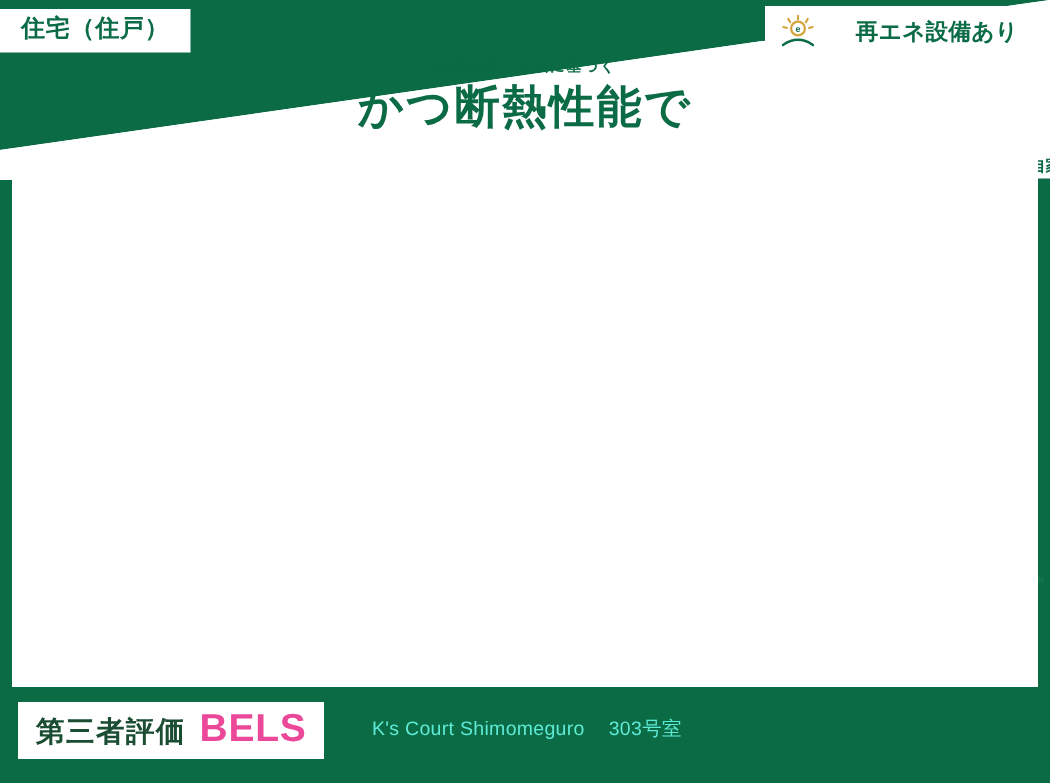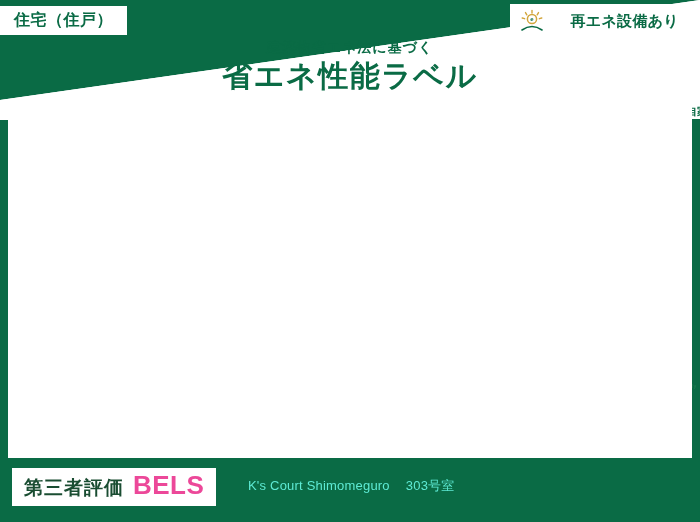--- a/index.html
+++ b/index.html
@@ -75,21 +75,21 @@
     position: absolute;
     left: 0;
     right: 0;
     top: 40px;
     text-align: center;
     z-index: 6;
   }
   .title-sub {
     color: #0a6b45;
     font-weight: bold;
-    font-size: 14px;
+    font-size: 10px;
     letter-spacing: 1px;
     line-height: 1;
     margin-bottom: 6px;
   }
   .title-main {
     color: #0a6b45;
     font-weight: bold;
     font-size: 30px;
     letter-spacing: 1.5px;
     line-height: 1.05;
@@ -368,21 +368,21 @@
         <circle cx="13" cy="10" r="4.6" fill="none" stroke="#d2a63c" stroke-width="1.5"></circle>
         <text x="13" y="12.4" font-size="6" font-weight="bold" fill="#0a6b45" text-anchor="middle" font-family="Liberation Sans, sans-serif">e</text>
         <path d="M3 21 Q13 14 23 21" fill="none" stroke="#0a6b45" stroke-width="1.6" stroke-linecap="round"></path>
       </svg>
     </span>
     <span class="txt">再エネ設備あり</span>
   </div>
 
   <div class="title-wrap">
     <div class="title-sub">建築物省エネ法に基づく</div>
-    <div class="title-main">省エネ性能ラベル</div>
+    <div class="title-main">かつ断熱性能で</div>
   </div>
 
   <div class="card"></div>
 
   <div class="perf-row row-energy">
     <div class="perf-label">
       <span>エネルギー</span>
       <span>消費性能</span>
     </div>
     <div class="perf-value">

